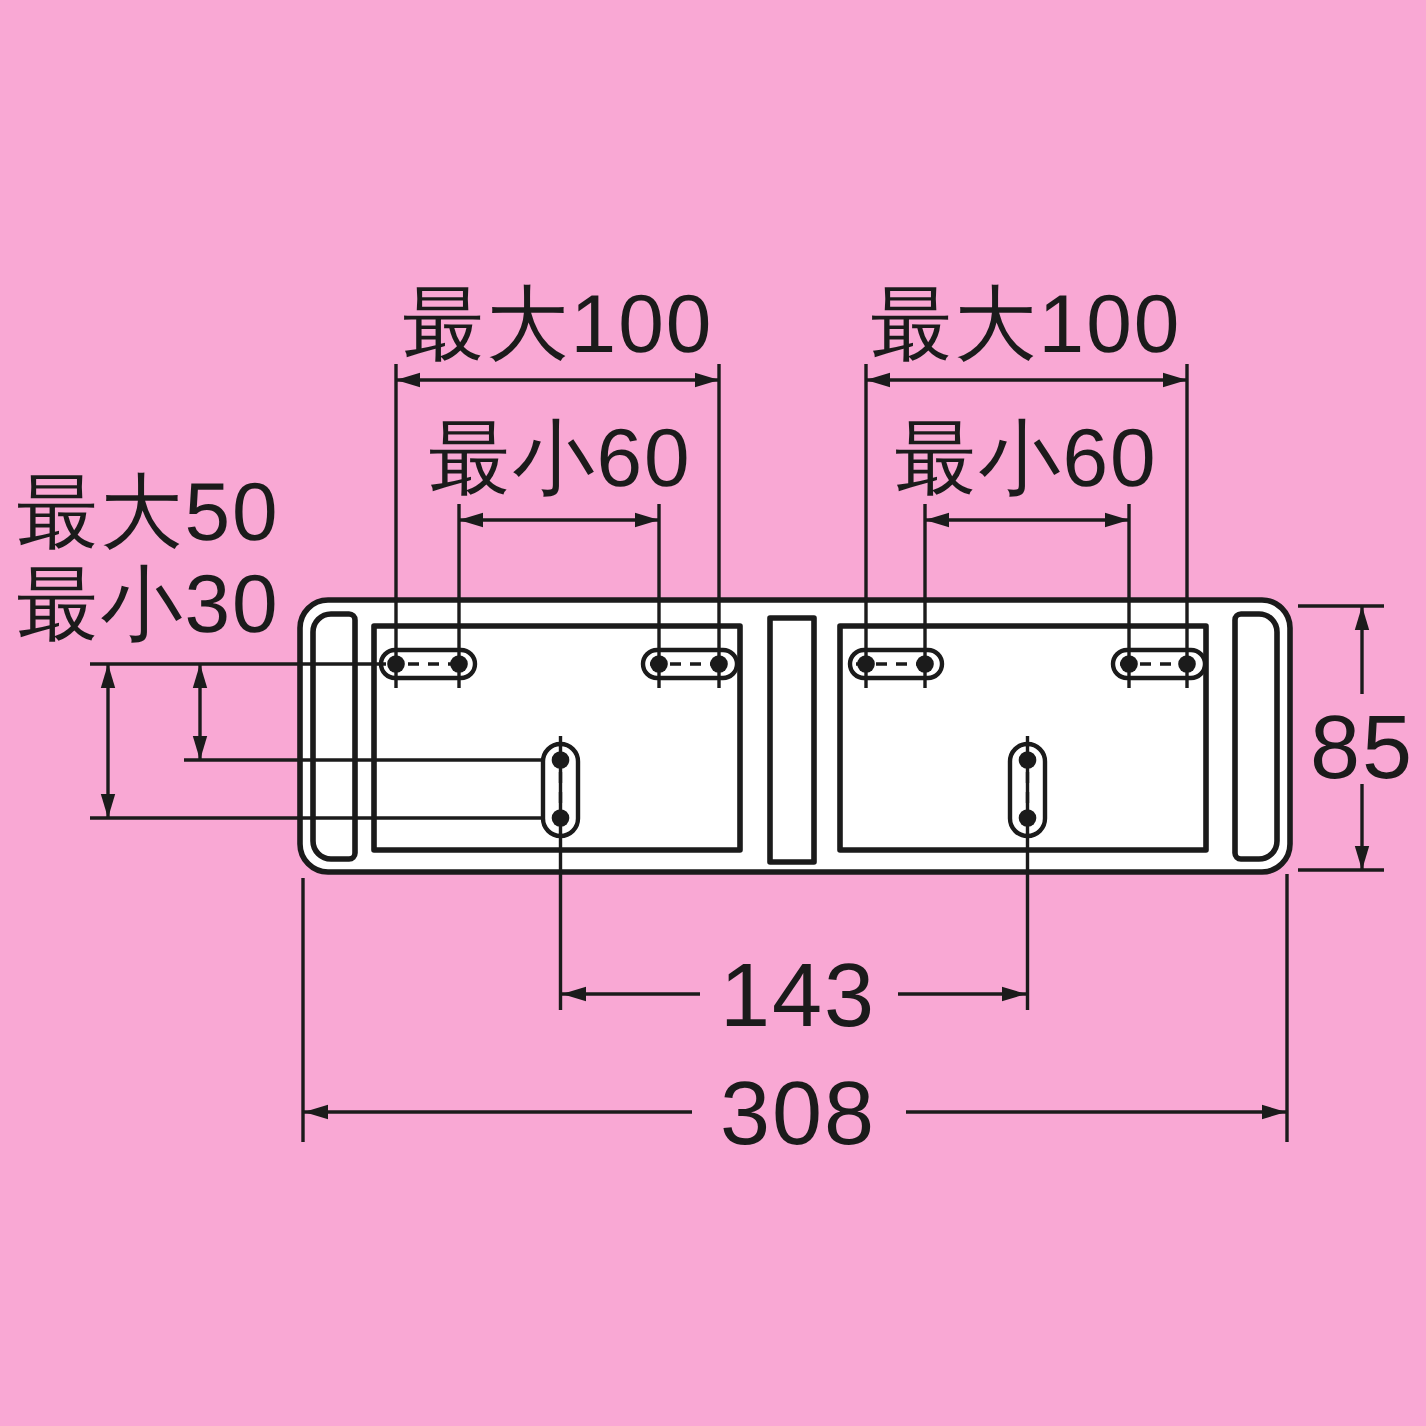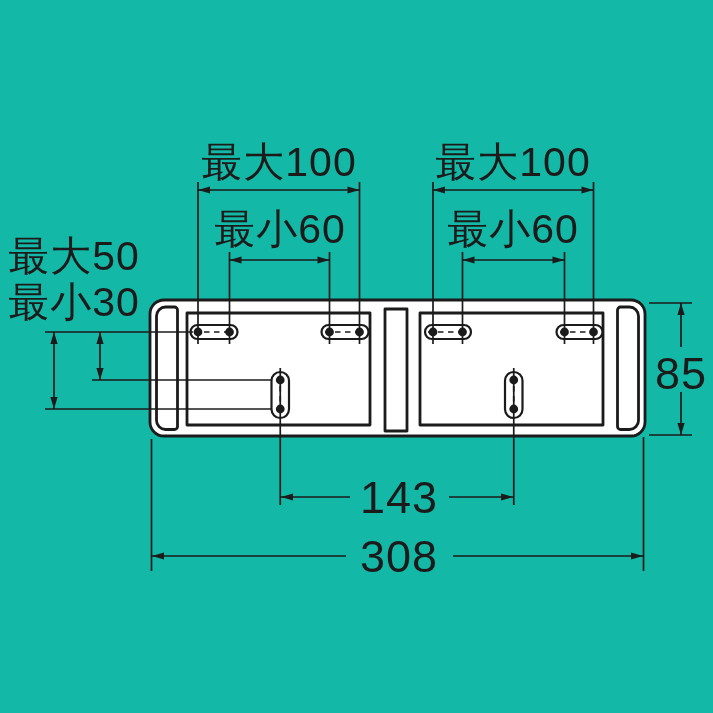--- a/index.html
+++ b/index.html
@@ -1,19 +1,19 @@
 <!DOCTYPE html>
 <html><head>
 <meta charset="utf-8">
 <style>
   html,body { margin:0; padding:0; background:#ffffff; }
   .frame {
     position:relative;
     width:713px; height:713px;
-    background:#14b8a6;
+    background:#f9a8d4;
     overflow:hidden;
   }
   svg { display:block; }
   .outline { fill:#ffffff; stroke:#1b1b1b; stroke-width:2.8; stroke-linejoin:round; }
   .slot    { fill:#ffffff; stroke:#1b1b1b; stroke-width:2.2; }
   .dim     { stroke:#1b1b1b; stroke-width:1.7; fill:none; }
   .dash    { stroke:#1b1b1b; stroke-width:1.7; stroke-dasharray:5.5 4.5; fill:none; }
   .dot     { fill:#1b1b1b; stroke:none; }
   text.lbl {
     font-family:"Liberation Sans","DejaVu Sans",sans-serif;

